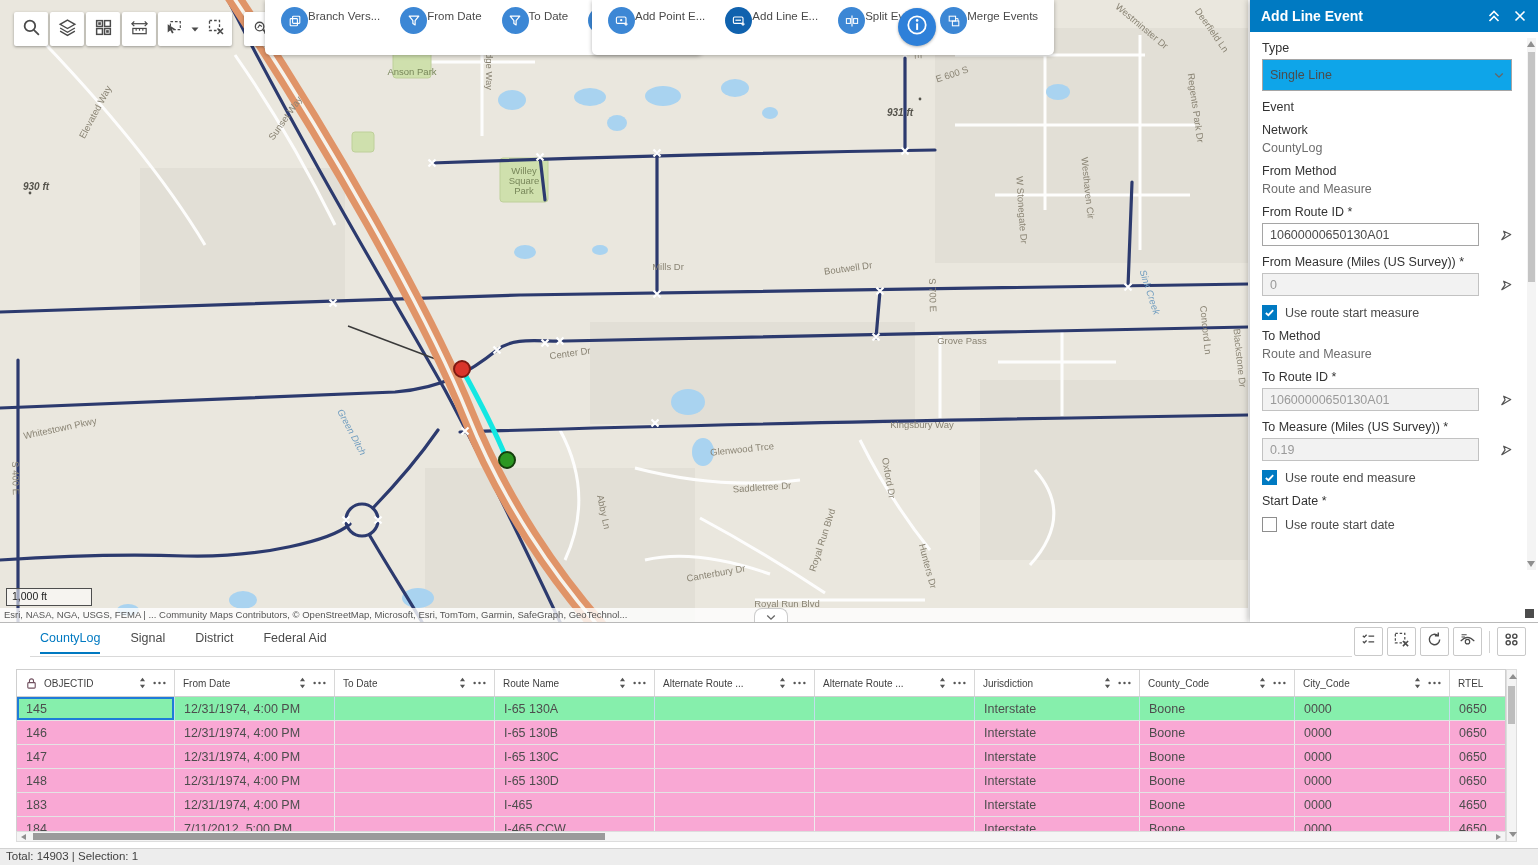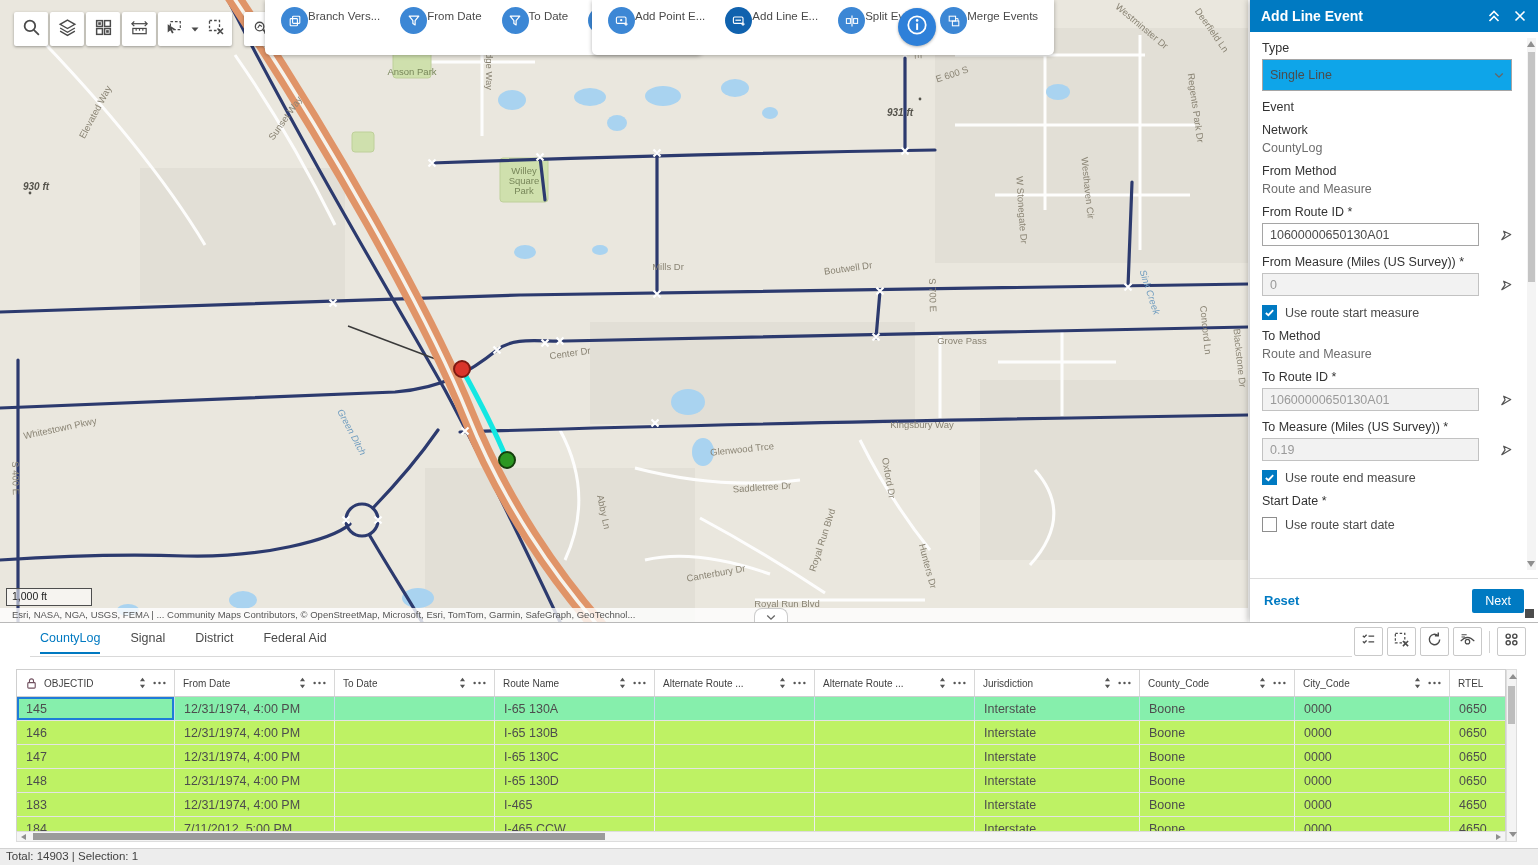--- a/index.html
+++ b/index.html
@@ -29,21 +29,21 @@
 .tc-item{display:flex;flex-direction:row;align-items:flex-start;cursor:pointer}
 .tc-circle{width:27px;height:27px;border-radius:50%;background:#3c87d5;color:#fff;display:flex;align-items:center;justify-content:center}
 .tc-circle svg{width:16px;height:16px}
 .tc-circle.active{background:#1062ae}
 .tc-label{font-size:11.5px;color:#4a4a4a;margin-top:3px;white-space:nowrap}
 
 #info-btn{position:absolute;left:898px;top:8px;width:38px;height:38px;border-radius:50%;background:#2e80d9;color:#fff;display:flex;align-items:center;justify-content:center;box-shadow:0 1px 3px rgba(0,0,0,.3);cursor:pointer}
 #info-btn svg{width:24px;height:24px}
 
 #scalebar{position:absolute;left:6px;bottom:16px;width:86px;height:18px;border:1.5px solid #4e4e4e;background:rgba(255,255,255,.55);font-size:10.5px;color:#222;padding:1px 0 0 5px}
-#attrib{position:absolute;left:0;bottom:0;width:100%;height:14px;background:rgba(255,255,255,.8);font-size:9.5px;color:#555;padding:1px 12px;white-space:nowrap;overflow:hidden}
+#attrib{position:absolute;left:0;bottom:0;width:100%;height:14px;background:rgba(255,255,255,.8);font-size:9.5px;color:#555;padding:1px 4px;white-space:nowrap;overflow:hidden}
 #attrib-toggle{position:absolute;left:754px;bottom:0;width:34px;height:14px;background:#fff;border:1px solid #ccc;border-bottom:none;border-radius:8px 8px 0 0;display:flex;align-items:center;justify-content:center;color:#666;cursor:pointer}
 #attrib-toggle svg{width:10px;height:7px}
 
 
 #panel{position:absolute;left:1250px;top:0;width:288px;height:622px;background:#fff;box-shadow:-2px 0 6px rgba(0,0,0,.25)}
 #panel::after{content:'';position:absolute;right:4px;bottom:4px;width:9px;height:9px;background:#4c4c4c}
 .p-head{height:32px;background:#007ac2;color:#fff;display:flex;align-items:center;padding:0 11px;font-size:14px;font-weight:bold}
 .p-head .sp{flex:1}
 .p-hicon{margin-left:12px;cursor:pointer;display:flex}
 .p-hicon svg{width:14px;height:14px}
@@ -94,21 +94,21 @@
 #thead{display:flex;height:28px;border:1px solid #cfcfcf;background:#fff;width:1490px}
 .th{display:flex;align-items:center;padding:0 8px;font-size:10px;color:#3f3f3f;border-right:1px solid #d8d8d8;gap:6px;flex:none;overflow:hidden}
 .th .lab{white-space:nowrap;overflow:hidden;text-overflow:ellipsis}
 .th .grow{flex:1}
 .th .sic{color:#555;display:flex;flex:none;cursor:pointer}
 .th .sic svg.sort{width:9px;height:12px}
 .th .sic svg.dots{width:13px;height:4px}
 .th .lk{color:#70505f;display:flex;flex:none}
 .th .lk svg{width:13px;height:13px}
 #tbody{border-left:1px solid #cfcfcf;border-right:1px solid #cfcfcf;width:1490px}
-.tr{display:flex;height:24px;border-bottom:1px solid #e4e4e4;background:#bef264}
+.tr{display:flex;height:24px;border-bottom:1px solid #e4e4e4;background:#f9a8d4}
 .td{padding:0 9px;font-size:12.5px;color:#4d4d4d;display:flex;align-items:center;border-right:1px solid #ededed;white-space:nowrap;overflow:hidden;flex:none}
 .tr.selected{background:#86efac}
 .tr.selected .td{border-right-color:#c3ddec}
 .td.focus{box-shadow:inset 0 0 0 2px #1e7cd8}
 #vscroll{position:absolute;left:1490px;top:0;width:11px;height:173px;background:#f4f4f4;border:1px solid #ddd}
 #vscroll .thumb{position:absolute;left:1px;top:16px;width:7px;height:38px;background:#bdbdbd}
 #vscroll .up{position:absolute;top:4px;left:1.5px;width:0;height:0;border-left:4px solid transparent;border-right:4px solid transparent;border-bottom:5px solid #8f8f8f}
 #vscroll .dn{position:absolute;bottom:4px;left:1.5px;width:0;height:0;border-left:4px solid transparent;border-right:4px solid transparent;border-top:5px solid #8f8f8f}
 #hscroll{position:absolute;left:0;top:162px;height:11px;width:1490px;background:#f4f4f4;border:1px solid #ddd}
 #hscroll .thumb{position:absolute;left:16px;top:1px;width:572px;height:7px;background:#9b9b9b}
@@ -512,24 +512,20 @@
         <span class="cb"></span>
         <span>Use route start date</span>
       </div>
 
     </div>
     <div class="p-scroll">
         <span class="up"></span>
         <span class="thumb"></span>
         <span class="dn"></span>
       </div>
-    <div class="p-foot">
-      <span class="reset">Reset</span>
-      <span class="next">Next</span>
-    </div>
   </aside>
 
   <section id="bottom">
     <div id="tabbar">
       <div class="underline"></div>
       <div id="tabs">
           <div class="tab active">CountyLog</div>
           <div class="tab ">Signal</div>
           <div class="tab ">District</div>
           <div class="tab ">Federal Aid</div>

